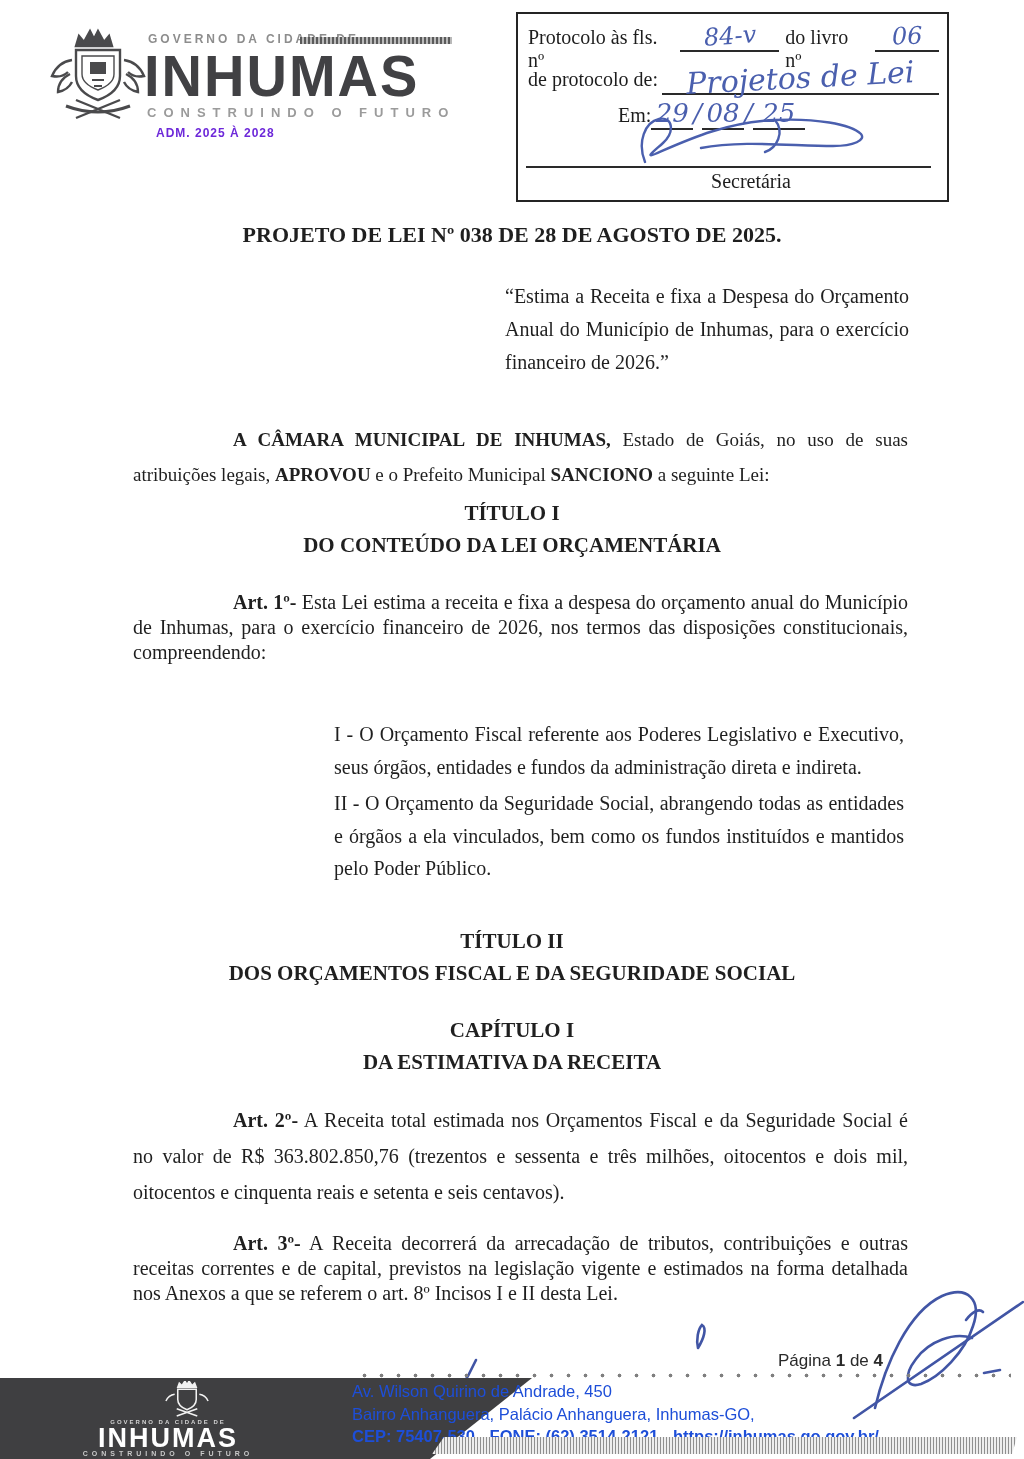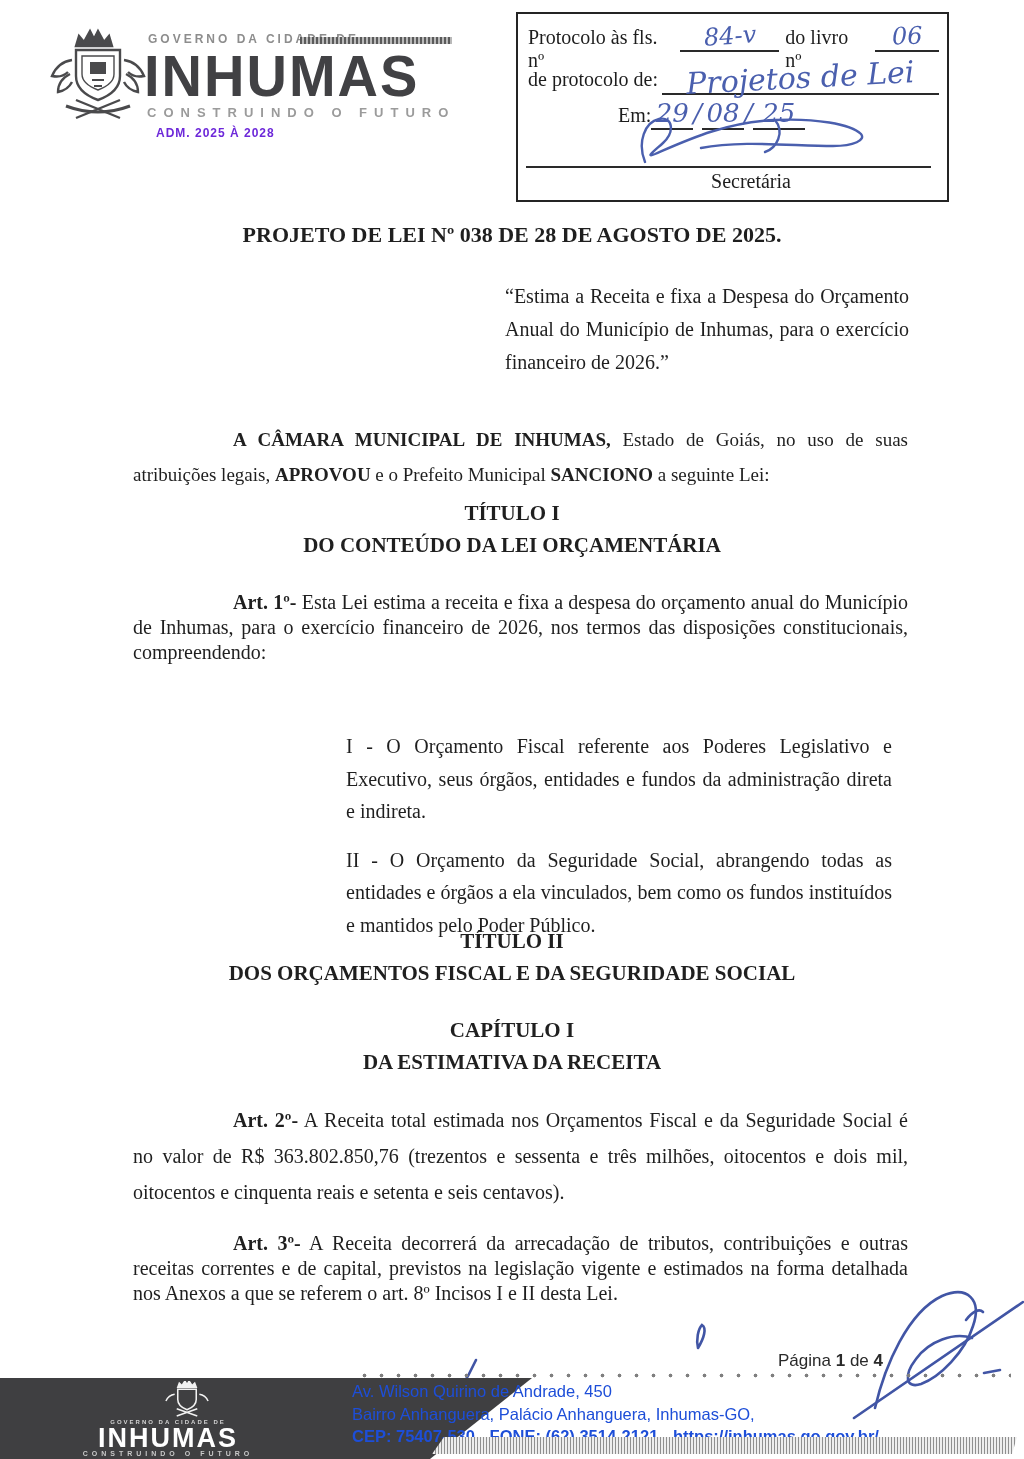--- a/index.html
+++ b/index.html
@@ -31,21 +31,21 @@
   .psigline{position:absolute;left:8px;right:16px;top:152px;border-top:2px solid #2a2a2a;}
   .psiglabel{position:absolute;left:0;right:0;top:156px;text-align:center;font-size:20px;padding-left:37px;}
 
   
   .doc-title{left:125px;top:222px;width:774px;font-size:22px;font-weight:bold;text-align:center;}
   .epigraph{left:505px;top:280px;width:404px;font-size:20px;line-height:33px;}
   .preamble{left:133px;top:398px;width:775px;font-size:19px;line-height:35px;text-indent:100px;margin-top:24px;}
   .heading{width:774px;left:125px;font-size:21px;font-weight:bold;text-align:center;line-height:32px;}
   .para{left:133px;width:775px;font-size:20px;line-height:25px;text-indent:100px;}
   .incisos{left:330px;top:714px;width:578px;font-size:20px;line-height:32.5px;}
-  .incisos p{margin:16px;}
+  .incisos p{margin:4px;}
 
   
   .pagenum{left:778px;top:1351px;font-size:17px;color:#2a2a2a;
            font-family:"Liberation Sans",sans-serif;}
 
   
   .fband{left:0;top:1378px;width:532px;height:81px;background:#3f3f41;
          clip-path:polygon(0 0,100% 0,calc(100% - 102px) 100%,0 100%);}
   .fgov{left:58px;top:1419px;width:220px;text-align:center;font-size:6px;letter-spacing:2px;
         color:#d2d2d2;font-weight:bold;}

